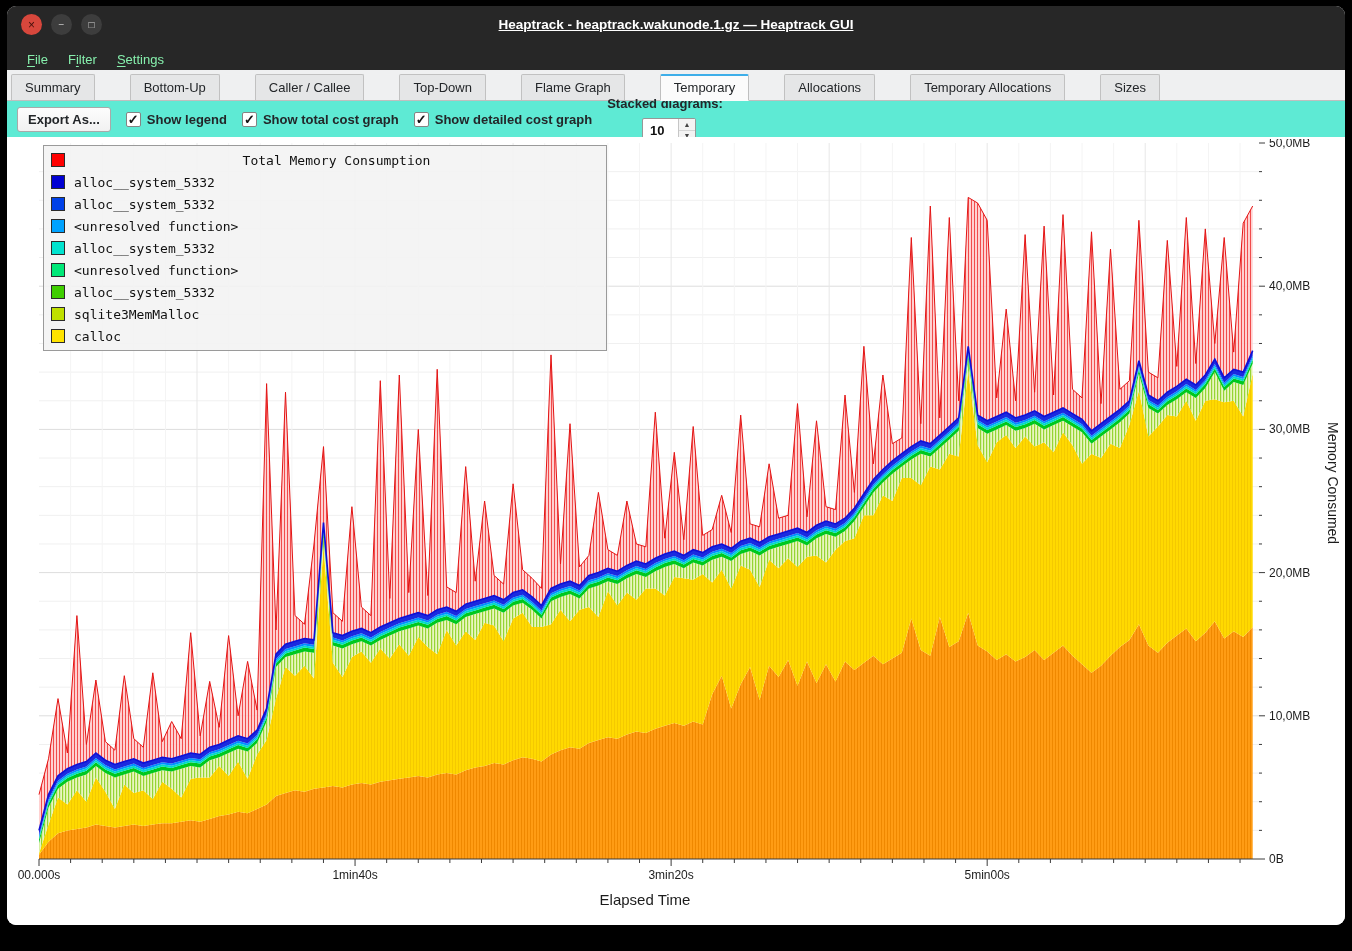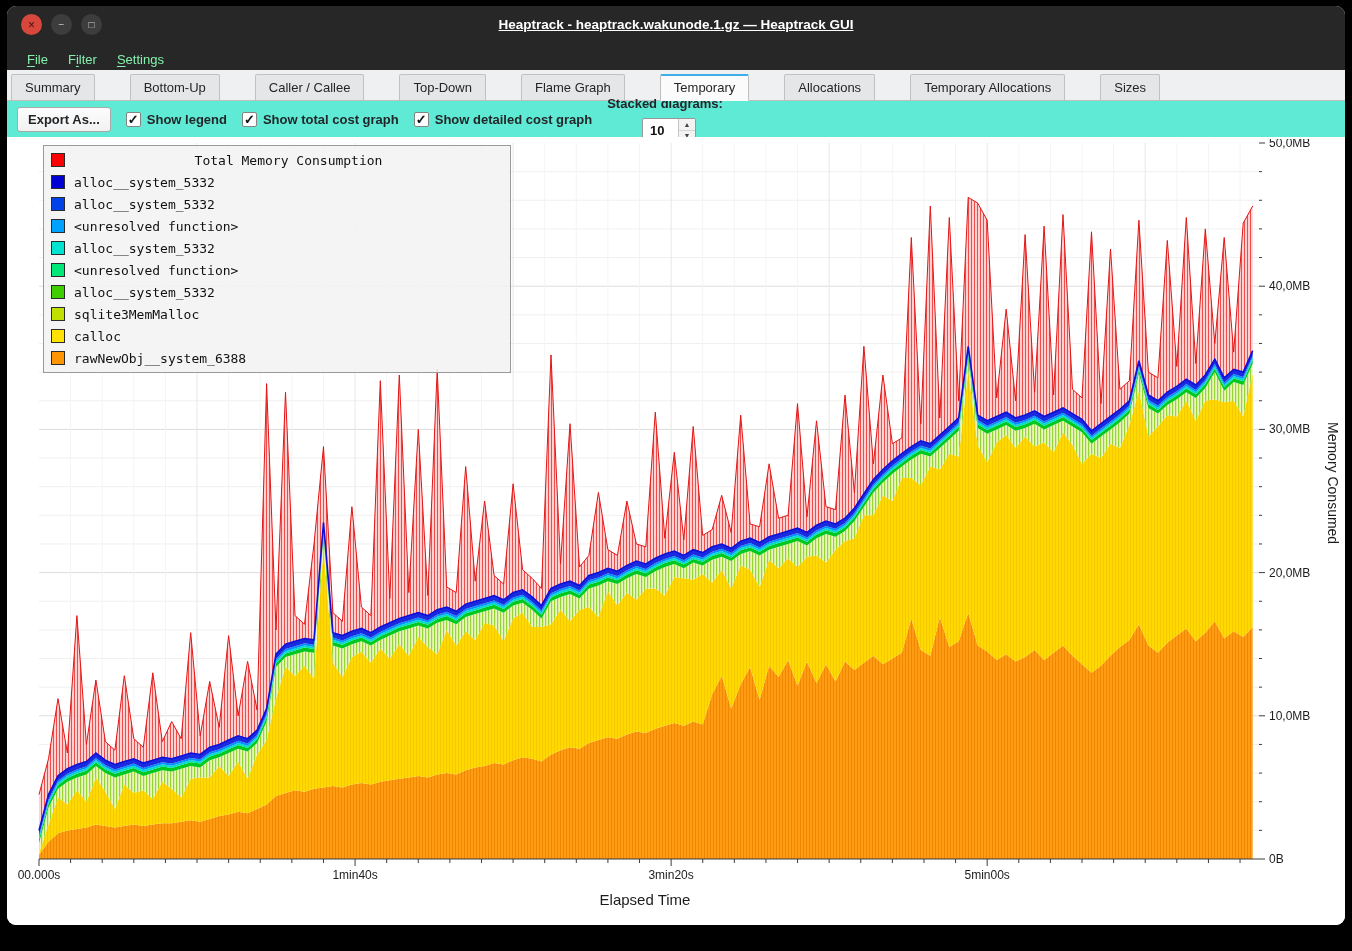--- a/index.html
+++ b/index.html
@@ -23,21 +23,21 @@
   .cb{width:15px;height:15px;background:#fff;border:1px solid #848484;border-radius:2px;display:flex;align-items:center;justify-content:center;font-size:13px;color:#111;line-height:1;box-sizing:border-box;}
   .stacked{display:flex;align-items:center;gap:7px;font-size:13px;color:#232629;flex-direction:column;}
   .spin{display:flex;align-items:stretch;border:1px solid #979797;background:#fff;border-radius:2px;height:24px;box-sizing:border-box;margin-left:8px;}
   .spin-val{width:28px;font-size:13px;display:flex;align-items:center;padding-left:7px;color:#111;}
   .spin-btns{display:flex;flex-direction:column;border-left:1px solid #c6c6c6;width:16px;}
   .spin-btn{flex:1;font-size:7px;display:flex;align-items:center;justify-content:center;color:#444;background:#f3f3f3;}
   .spin-btn:first-child{border-bottom:1px solid #d5d5d5;}
   .chart-wrap{position:relative;height:788px;background:#fff;}
   .chart-wrap svg{position:absolute;left:4px;top:2px;}
   svg text{font-family:"Liberation Sans",sans-serif;}
-  .legend{position:absolute;left:36px;top:8px;width:468px;background:rgba(243,243,243,0.88);border:1px solid #9a9a9a;padding:3px 7px;box-sizing:border-box;font-family:"DejaVu Sans Mono",monospace;font-size:13px;color:#111;z-index:5;}
+  .legend{position:absolute;left:36px;top:8px;width:564px;background:rgba(243,243,243,0.88);border:1px solid #9a9a9a;padding:3px 7px;box-sizing:border-box;font-family:"DejaVu Sans Mono",monospace;font-size:13px;color:#111;z-index:5;}
   .lrow{display:flex;align-items:center;gap:9px;height:22px;}
   .sw{width:14px;height:14px;border:1px solid #2b2b2b;box-sizing:border-box;flex:none;}
   .ltitle{flex:1;text-align:center;}
   .llabel{white-space:nowrap;}
   .xlabel-axis{position:absolute;left:0;top:754px;width:1276px;text-align:center;font-size:15px;color:#1c1c1c;}
   .ylabel-axis{position:absolute;right:4px;top:285px;writing-mode:vertical-rl;font-size:14px;color:#1c1c1c;}
 </style>
 </head>
 <body>
 
@@ -308,22 +308,18 @@
           <span class="llabel">alloc__system_5332</span>
         </div>
         <div class="lrow">
           <span class="sw" style="background: rgb(191, 224, 0);"></span>
           <span class="llabel">sqlite3MemMalloc</span>
         </div>
         <div class="lrow">
           <span class="sw" style="background: rgb(255, 227, 0);"></span>
           <span class="llabel">calloc</span>
         </div>
-        <div class="lrow">
-          <span class="sw" style="background: rgb(255, 149, 0);"></span>
-          <span class="llabel">rawNewObj__system_6388</span>
-        </div>
       </div>
     <div class="xlabel-axis">Elapsed Time</div>
     <div class="ylabel-axis">Memory Consumed</div>
   </div>
 
 </div>
 
 </body></html>

